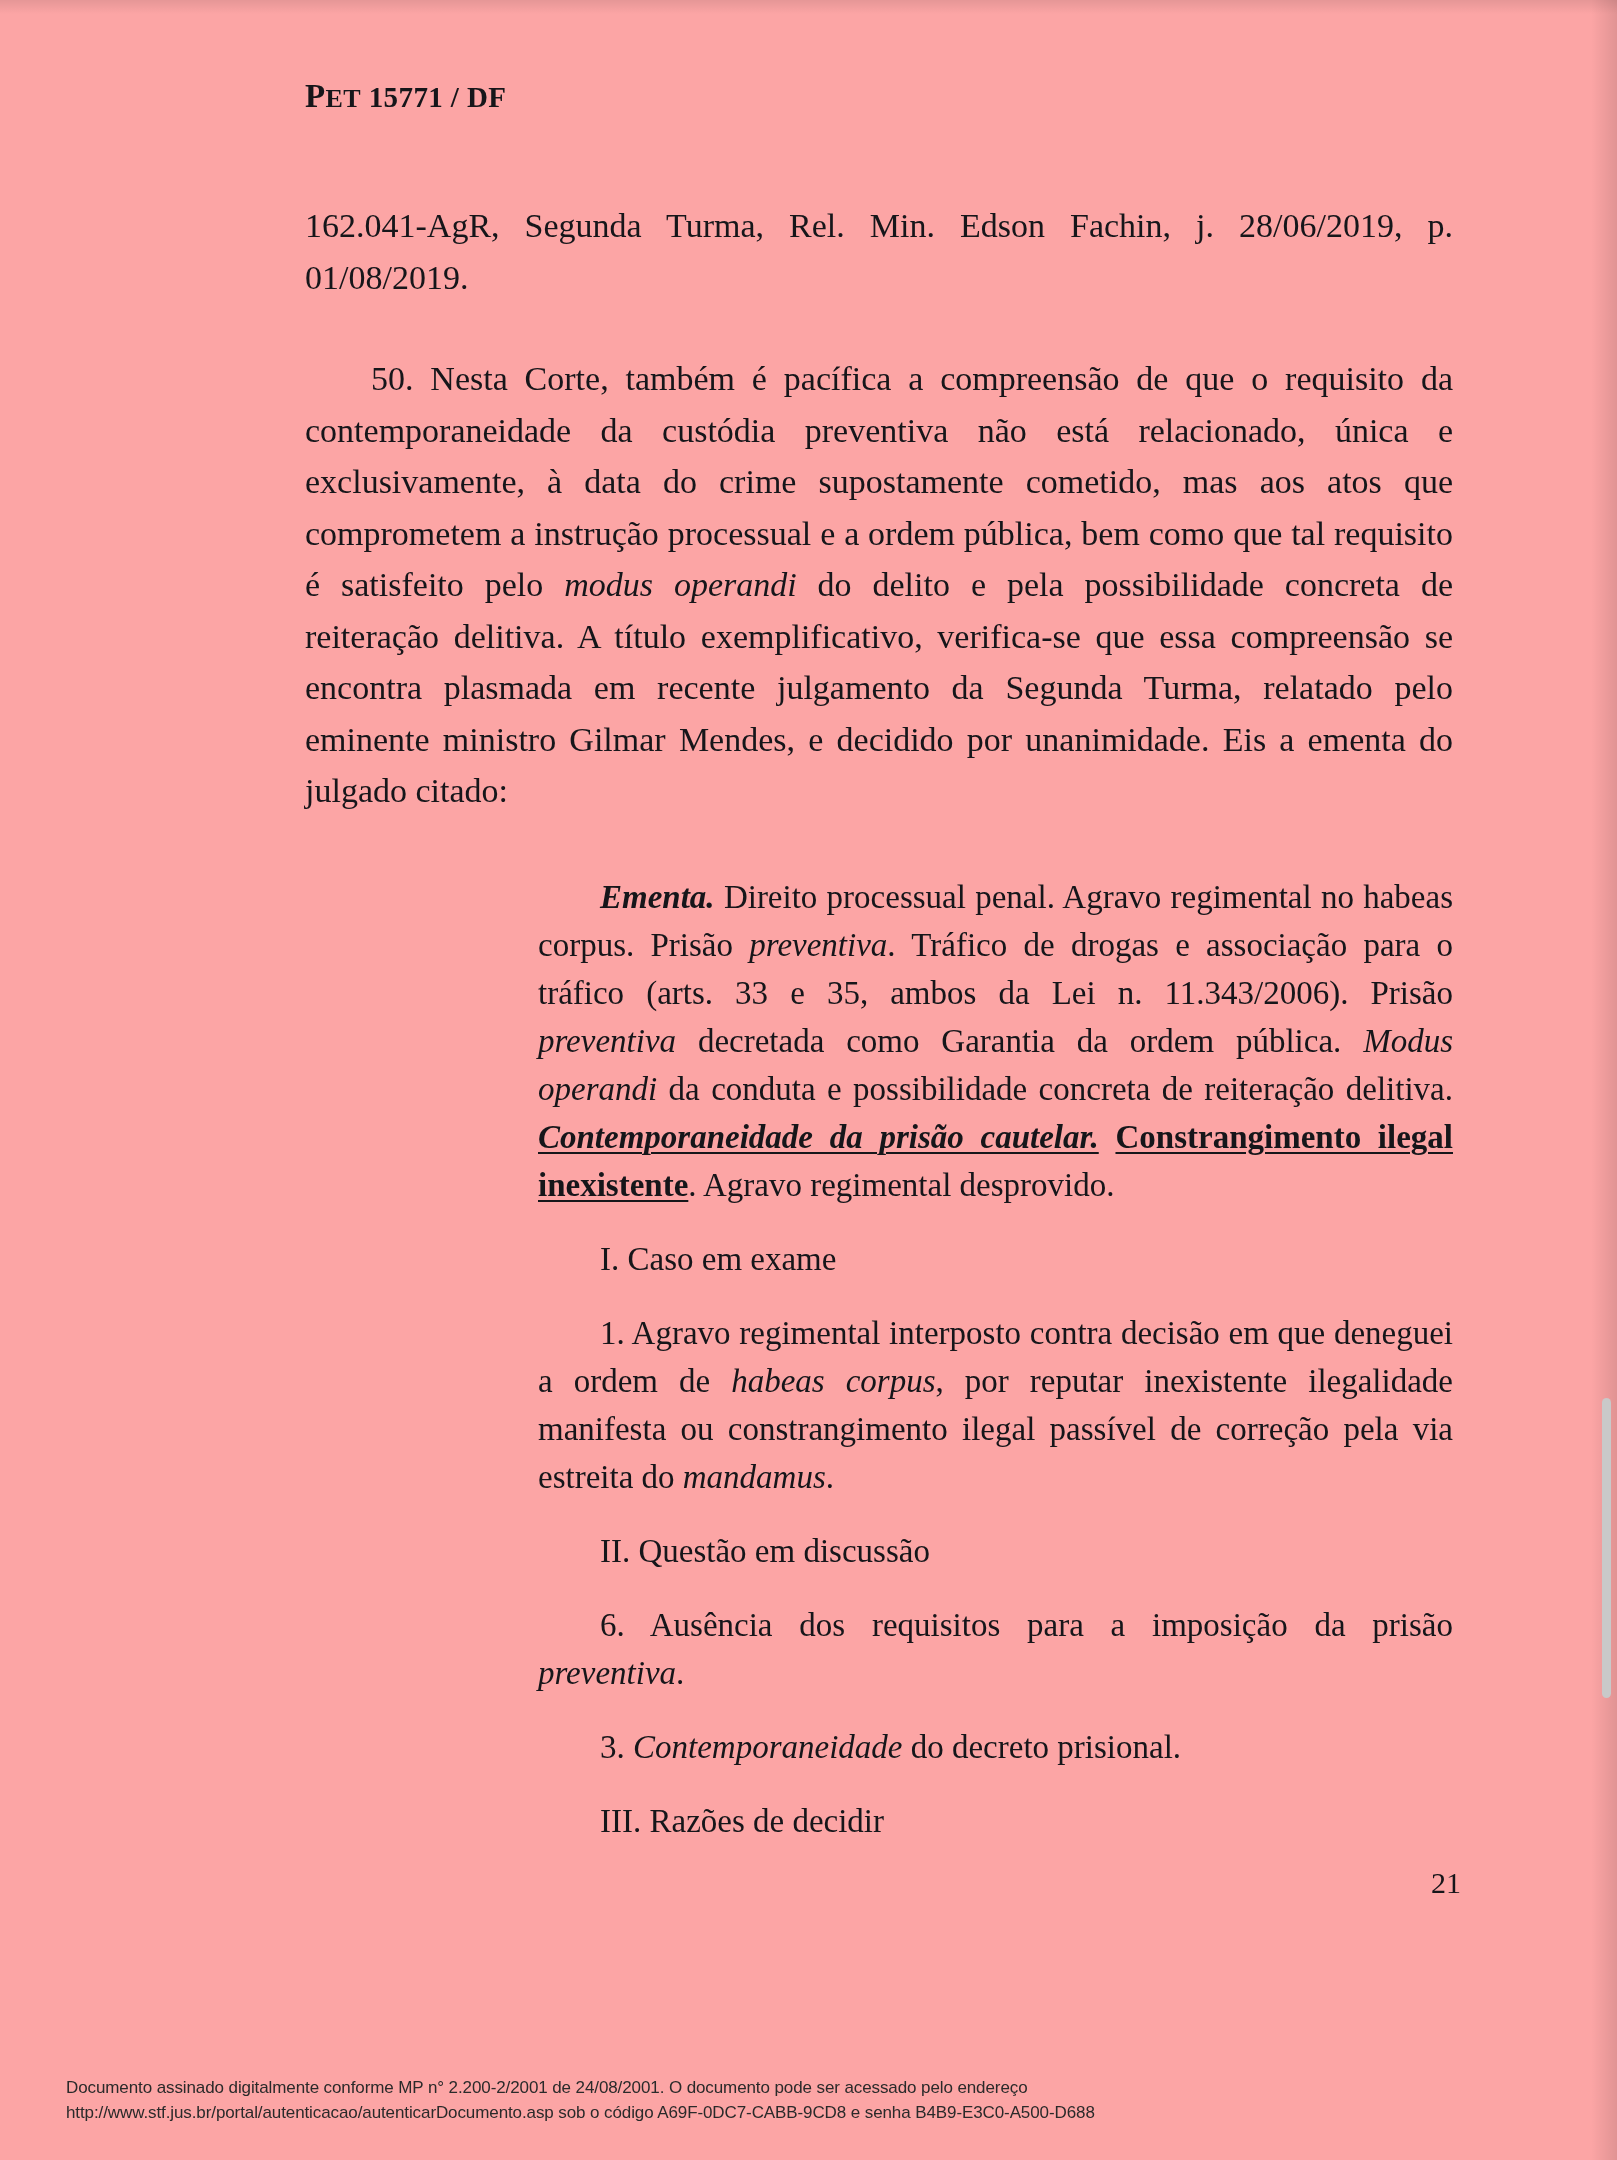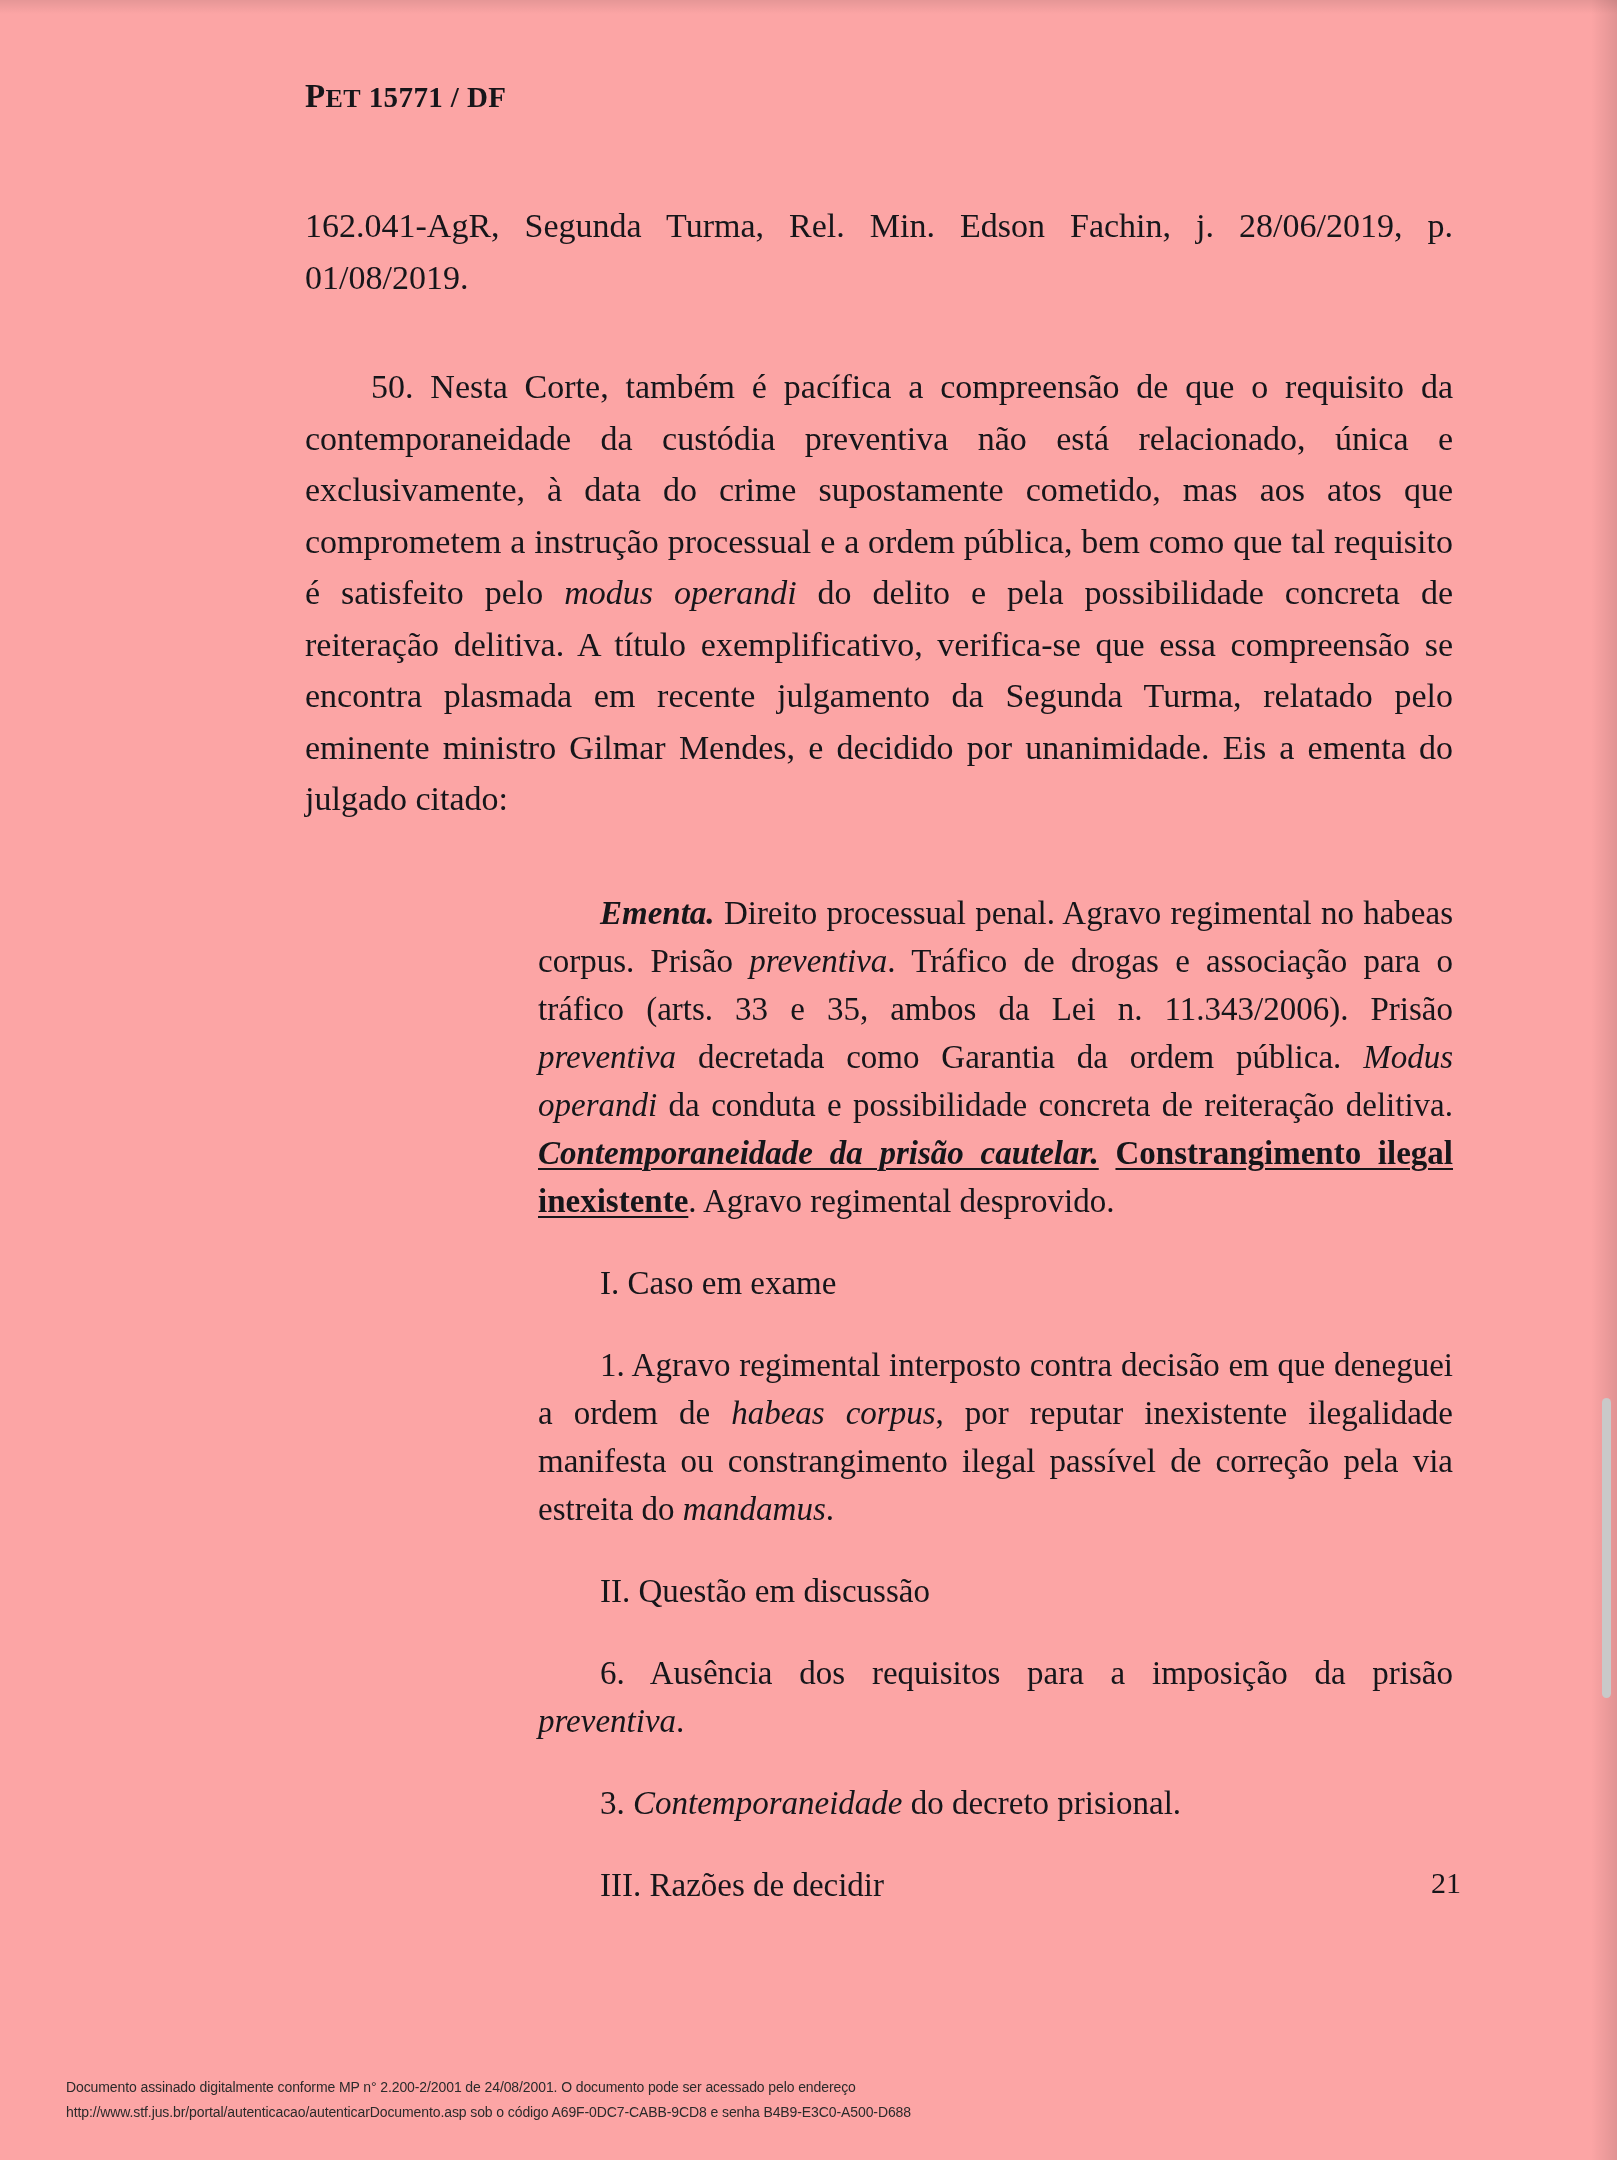--- a/index.html
+++ b/index.html
@@ -65,21 +65,21 @@
   }
 
   p {
     margin: 0;
     font-size: 34px;
     line-height: 51.5px;
     text-align: justify;
     text-justify: inter-word;
   }
   p.cont { text-indent: 0; }
-  p.ind  { text-indent: 66px; margin-top: 8px; }
+  p.ind  { text-indent: 66px; }
 
   .gap-para { height: 50px; }
   .gap-block { height: 56px; }
   .gap-small { height: 12px; }
 
   .quote {
     margin-left: 233px;
     width: 915px;
   }
   .quote p {
@@ -109,21 +109,21 @@
     right: 156px;
     top: 1866px;
     font-size: 30px;
   }
 
   .footer {
     position: absolute;
     left: 66px;
     top: 2075px;
     font-family: "Liberation Sans", "DejaVu Sans", sans-serif;
-    font-size: 14px;
+    font-size: 17px;
     line-height: 25px;
     color: #2a2a2a;
     letter-spacing: -0.1px;
     white-space: nowrap;
   }
 </style>
 </head>
 <body>
 
 <div class="page">

